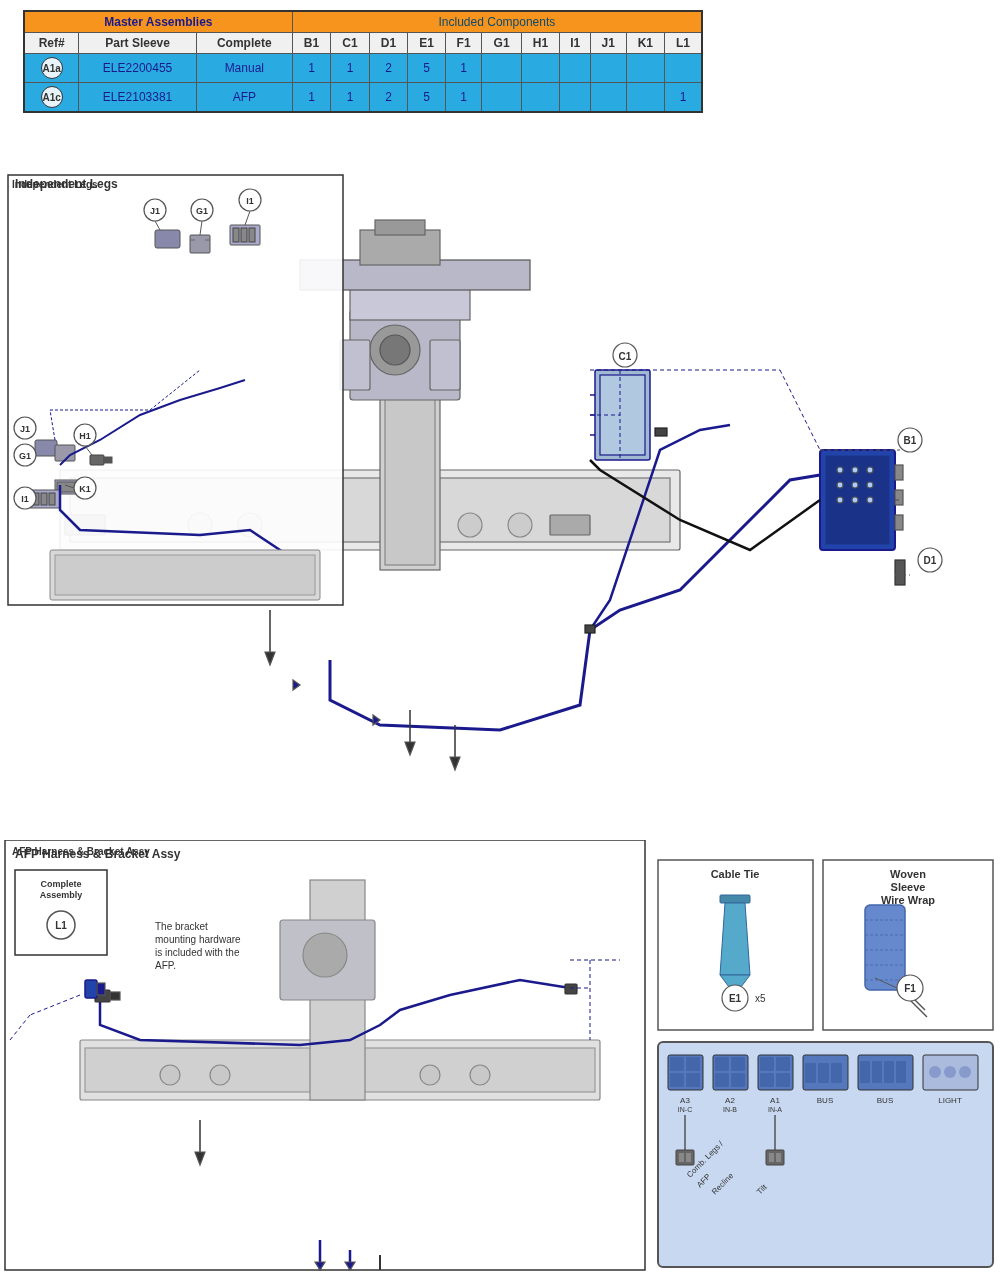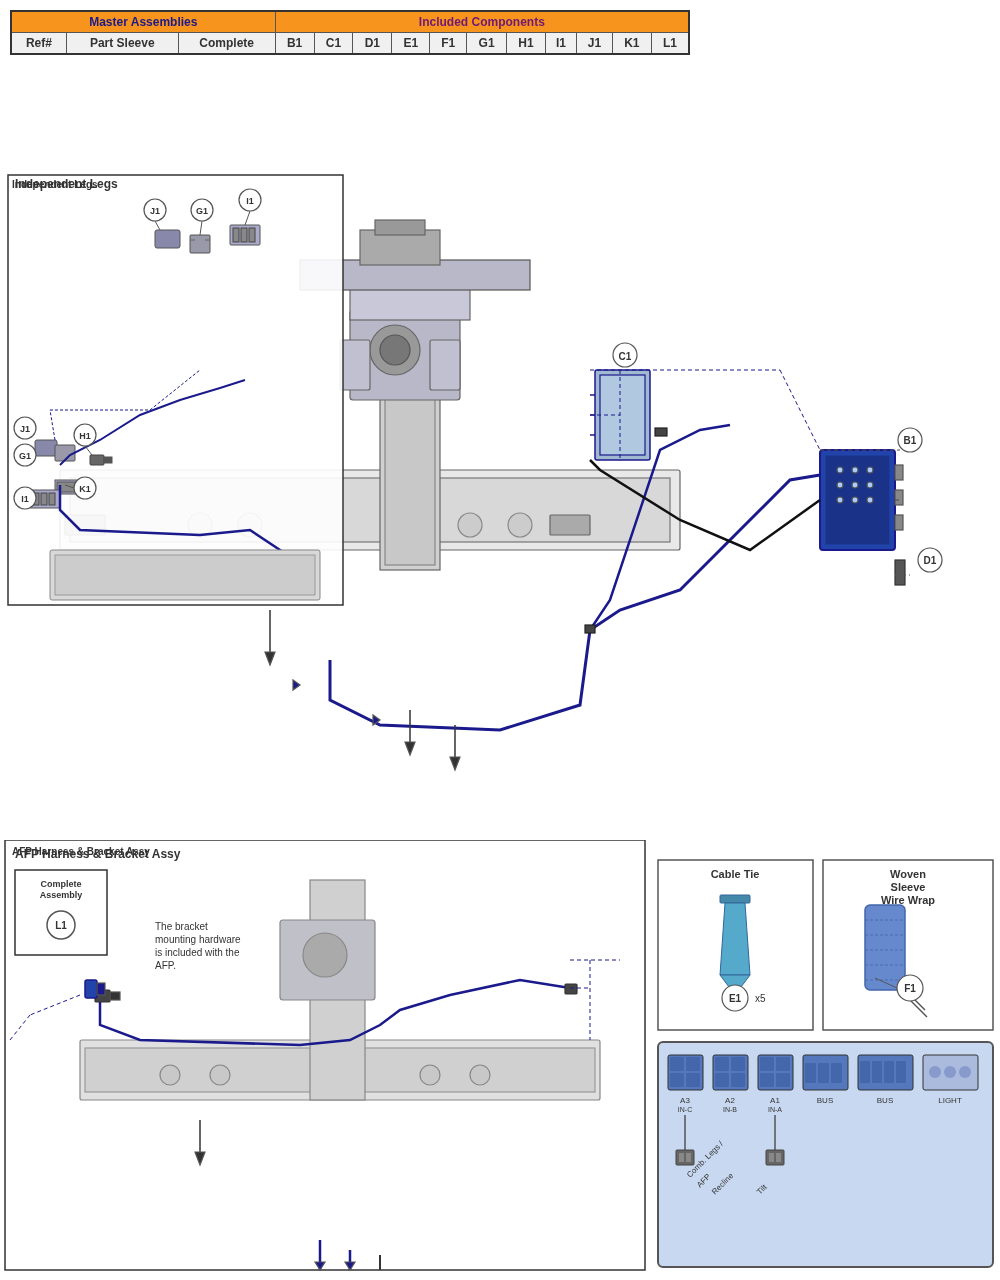--- a/index.html
+++ b/index.html
@@ -10,40 +10,40 @@
       font-family: Arial, sans-serif;
       font-size: 12px;
       overflow: hidden;
       position: relative;
     }
 
     
     .parts-table {
       position: absolute;
       top: 10px;
-      left: 10px;
+      left: 23px;
       width: 680px;
       border-collapse: collapse;
       border: 2px solid #333;
     }
     .parts-table th, .parts-table td {
       border: 1px solid #555;
       text-align: center;
       padding: 3px 5px;
       font-size: 12px;
     }
     .header-master {
       background: #f7941d;
       color: #1a1a8c;
       font-weight: bold;
     }
     .header-included {
       background: #f7941d;
-      color: #701a75;
-      font-weight: bold;
+      color: #0c4a6e;
+      font-weight: normal;
     }
     .sub-header {
       background: #f0f0f0;
       font-weight: bold;
       color: #333;
       padding-left: 35px;
     }
     .row-a1a {
       background: #29abe2;
       color: #1a1a8c;
@@ -114,20 +114,52 @@
       <td>F1</td>
       <td>G1</td>
       <td>H1</td>
       <td>I1</td>
       <td>J1</td>
       <td>K1</td>
       <td>L1</td>
     </tr>
   </thead>
   <tbody>
+    <tr class="row-a1a">
+      <td><span class="ref-circle">A1a</span></td>
+      <td>ELE2200455</td>
+      <td>Manual</td>
+      <td>1</td>
+        <td>1</td>
+        <td>2</td>
+        <td>5</td>
+        <td>1</td>
+      <td></td>
+        <td></td>
+        <td></td>
+        <td></td>
+        <td></td>
+        <td></td>
+    </tr>
+    <tr class="row-a1c">
+      <td><span class="ref-circle">A1c</span></td>
+      <td>ELE2103381</td>
+      <td>AFP</td>
+      <td>1</td>
+        <td>1</td>
+        <td>2</td>
+        <td>5</td>
+        <td>1</td>
+      <td></td>
+        <td></td>
+        <td></td>
+        <td></td>
+        <td></td>
+        <td>1</td>
+    </tr>
   </tbody>
 </table>
 
 <svg class="main-diagram-svg" viewBox="0 0 1000 670">
 
   <g stroke="#555" stroke-width="1.2" fill="none">
 
     <rect x="60" y="300" width="620" height="80" rx="2" fill="#e8e8e8" stroke="#666"></rect>
     <rect x="70" y="308" width="600" height="64" fill="#d8d8d8" stroke="#777"></rect>
 

